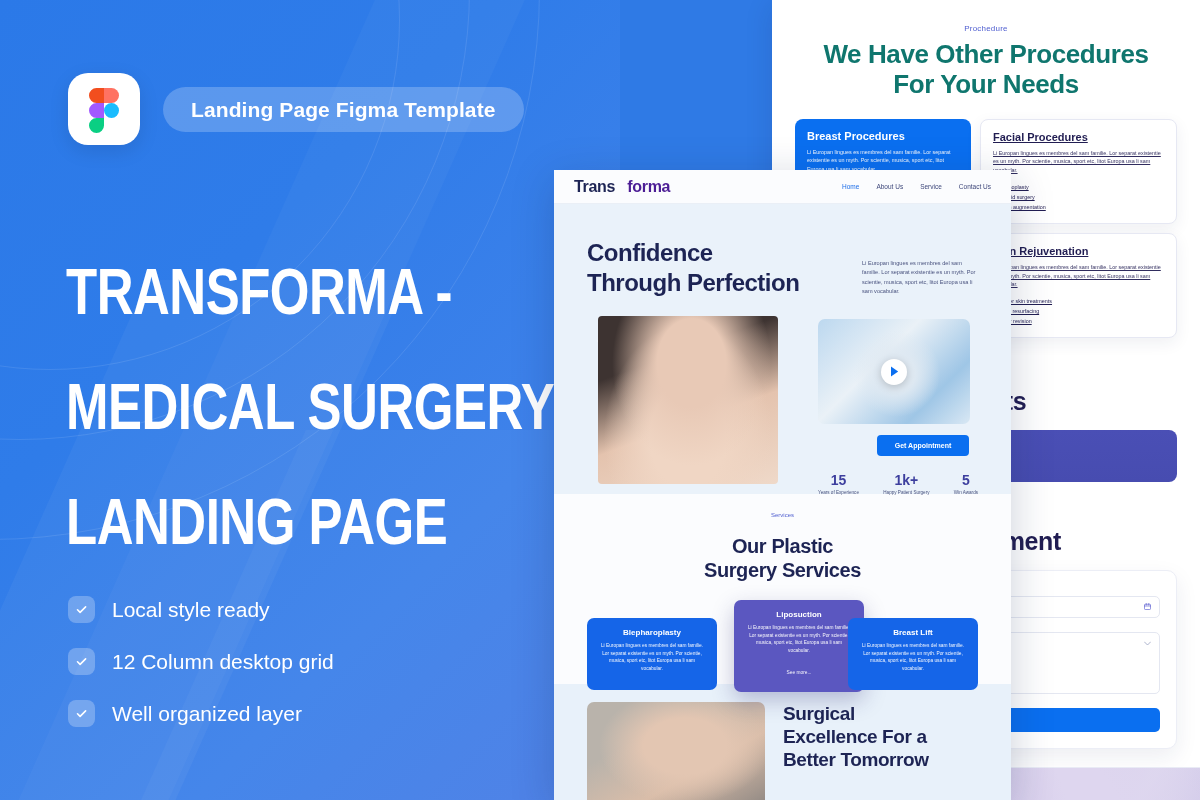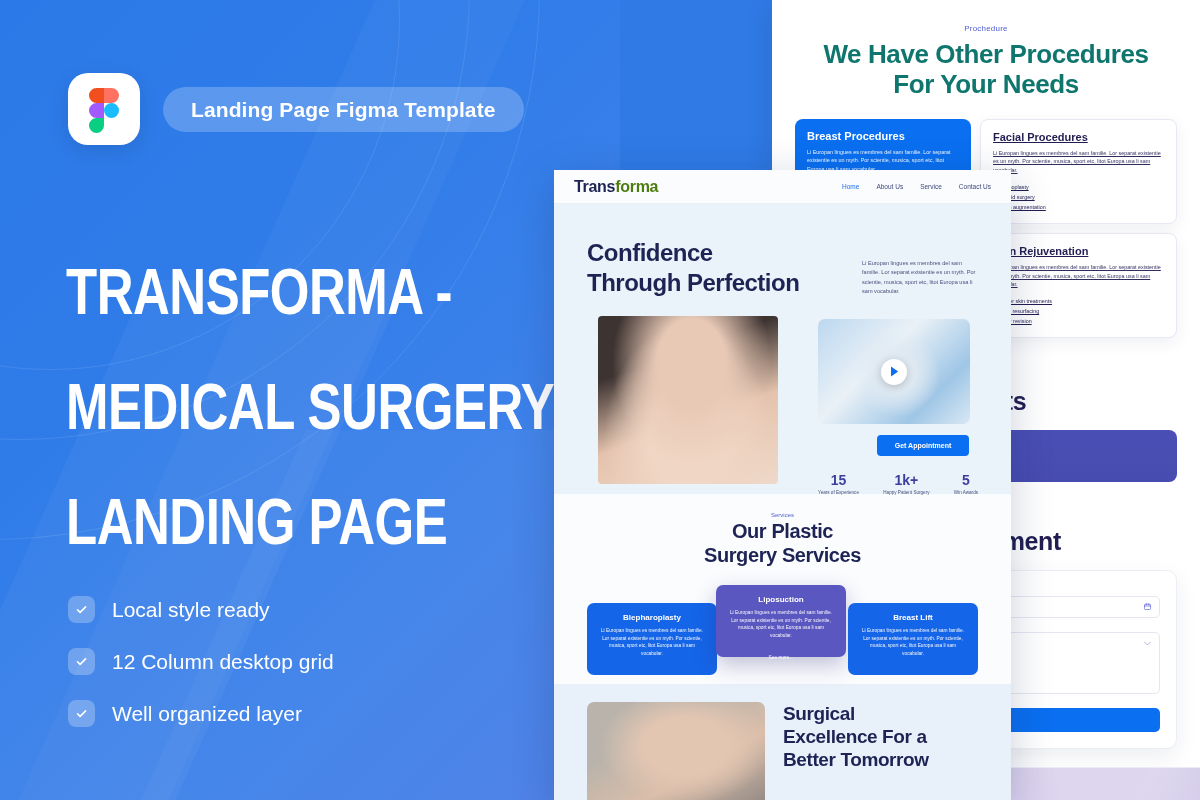--- a/index.html
+++ b/index.html
@@ -145,21 +145,21 @@
     background:#eef4fb;
     box-shadow:0 10px 40px rgba(18,35,80,0.22);
     overflow:hidden;
   }
   .f-nav {
     height:34px; background:#fbfcfe; display:flex; align-items:center;
     justify-content:space-between; padding:0 20px;
     border-bottom:1px solid #eaeff6;
   }
   .f-logo { font-size:16px; font-weight:bold; color:#1d2454; letter-spacing:-.3px; }
-  .f-logo i { font-style:normal; color:#4d7c0f; }
+  .f-logo i { font-style:normal; color:#4c1d95;margin-left:12px; }
   .f-links { display:flex; gap:17px; }
   .f-links span { font-size:6.5px; color:#3e477a; }
   .f-links span.active { color:#1f6fe8; }
 
   .f-hero { position:relative; height:290px; background:#eaf2fa; }
   .f-h1 {
     position:absolute; left:33px; top:34px; width:300px;
     font-size:24px; font-weight:bold; color:#1d2454;
     line-height:30px; letter-spacing:-.5px;
   }
@@ -200,32 +200,32 @@
     position:absolute; left:264px; top:268px; width:160px;
     display:flex; justify-content:space-between; text-align:center;
   }
   .st-n { font-size:14px; font-weight:bold; color:#3d3f9e; }
   .st-l { font-size:4.6px; color:#49527e; margin-top:2px; }
 
   .f-serv { background:#fbfcfe; padding-top:18px; height:190px; }
   .f-eyebrow { text-align:center; font-size:6px; color:#4f5ed0; }
   .f-h2 {
     text-align:center; font-size:20px; font-weight:bold; color:#1d2454;
-    line-height:24px; margin-top:1px; letter-spacing:-.4px;
+    line-height:24px; margin-top:16px; letter-spacing:-.4px;
   }
   .f-cards { position:relative; height:96px; margin-top:18px; }
   .sc {
     position:absolute; border-radius:7px; color:#fff; text-align:center;
     padding:10px 11px;
   }
   .sc.blue { background:#1565e8; width:130px; height:72px; top:18px; }
   .sc.left { left:33px; }
   .sc.right { left:294px; }
   .sc.mid {
-    left:162px; top:0; width:130px; height:72px;
+    left:180px; top:0; width:130px; height:92px;
     background:#5b57c0; box-shadow:0 8px 22px rgba(40,40,110,.28);
   }
   .sc-t { font-size:8px; font-weight:bold; margin-bottom:5px; }
   .sc-b { font-size:4.8px; line-height:7.6px; opacity:.95; }
   .sc-more { font-size:4.8px; margin-top:16px; opacity:.95; }
 
   .f-bottom { background:#e8f1fa; padding:18px 0 0 0; height:120px;
               display:flex; gap:18px; padding-left:33px; }
   .f-bimg {
     width:178px; height:110px; border-radius:7px;

